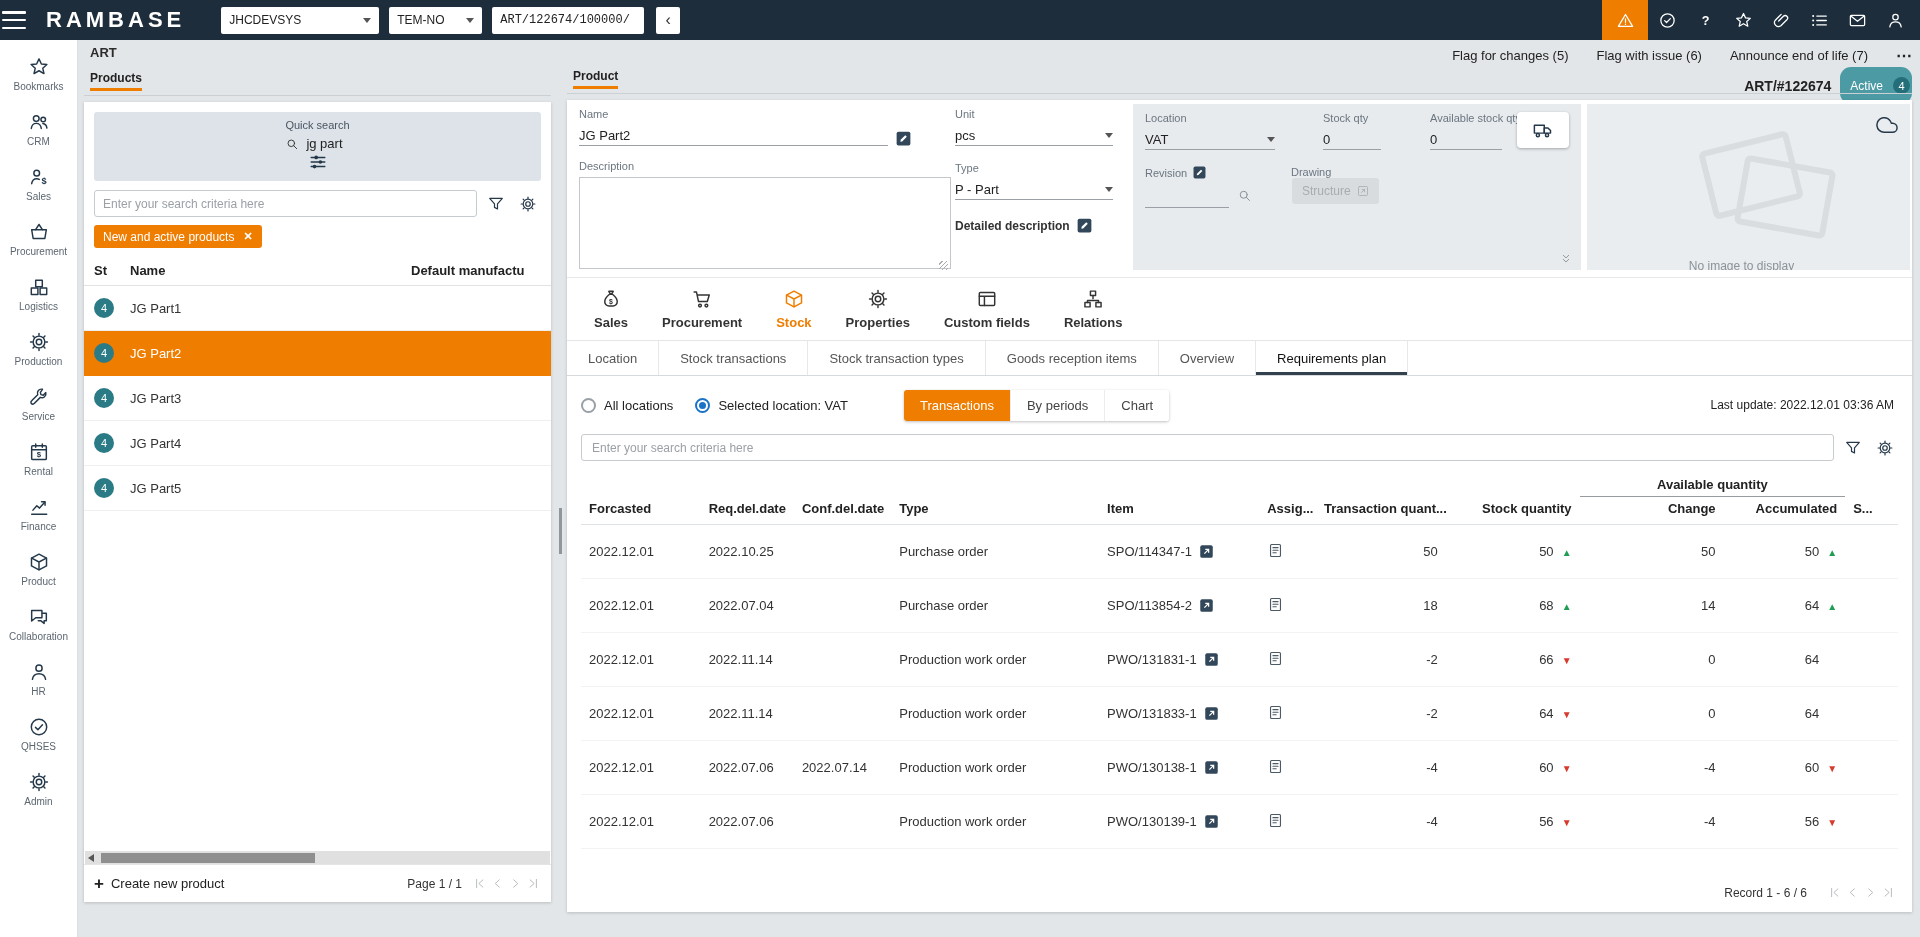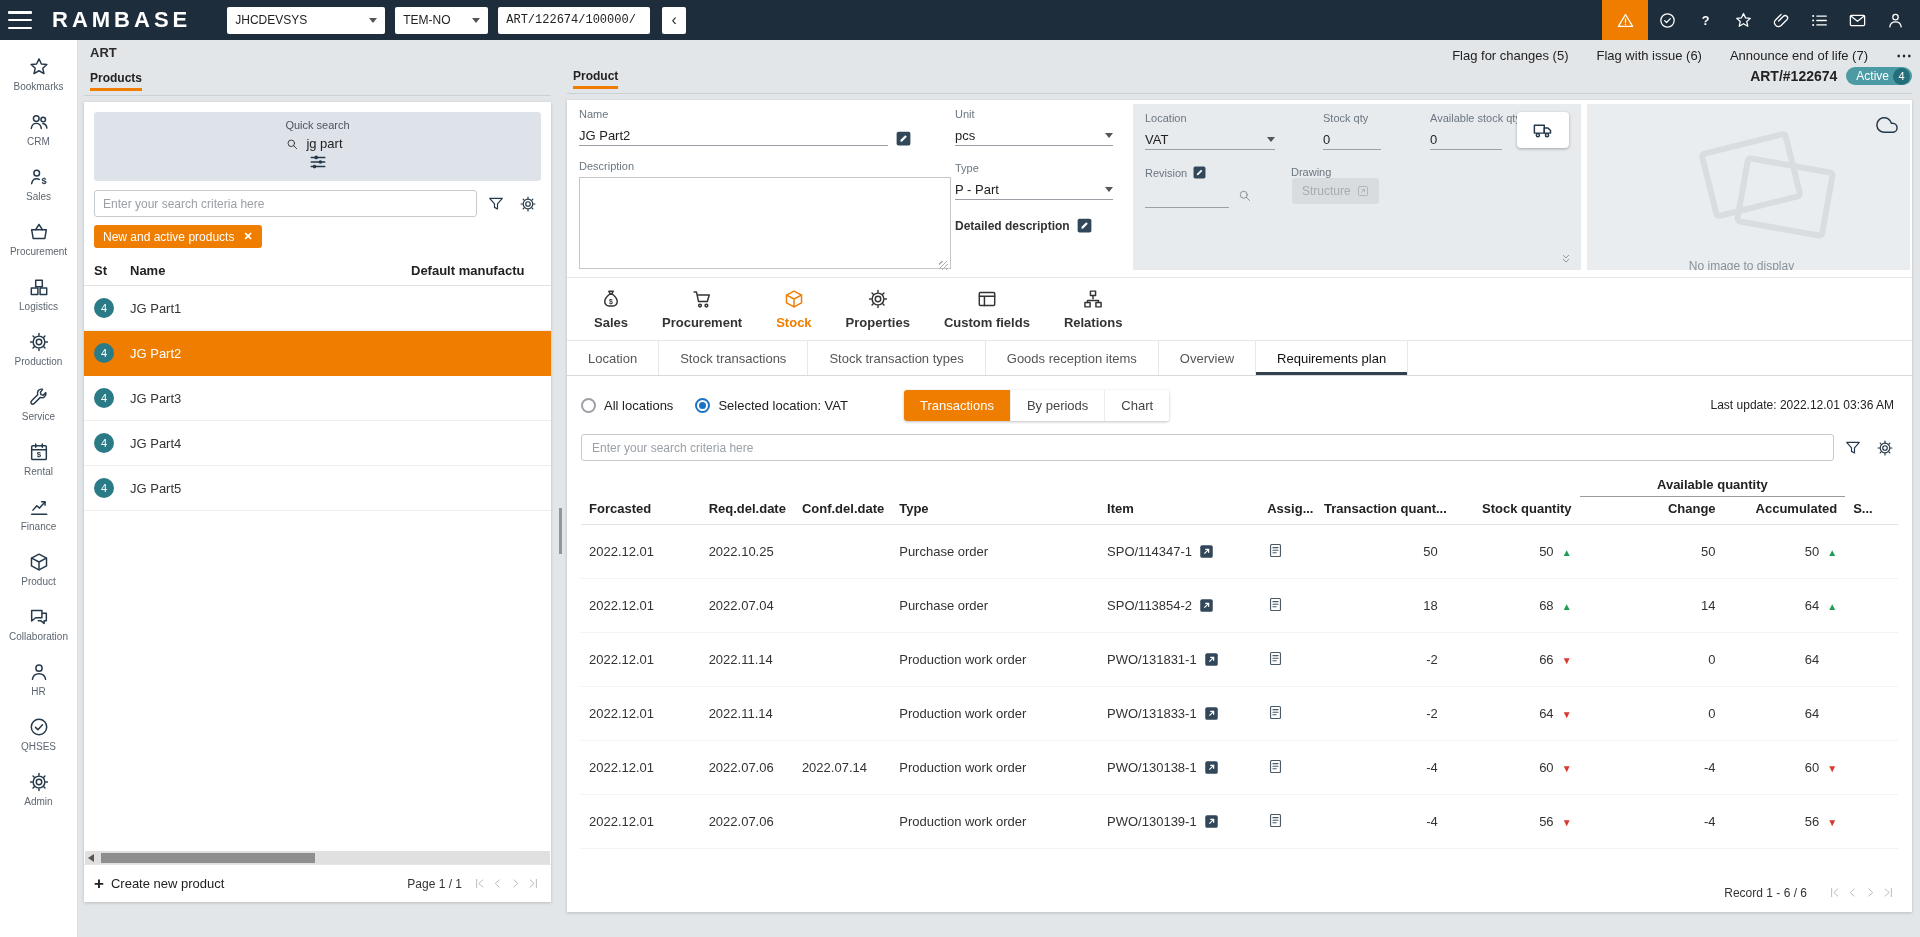--- a/index.html
+++ b/index.html
@@ -1,21 +1,21 @@
 <!DOCTYPE html>
 <html><head>
 <meta charset="utf-8">
 <style>
   * { margin:0; padding:0; box-sizing:border-box; }
   html,body { width:1920px; height:937px; }
   body { font-family:"Liberation Sans", sans-serif; background:#e3e6e8; overflow:hidden; position:relative; color:#2b2b2b; }
   svg.ic { fill:none; stroke:currentColor; stroke-width:1.6; stroke-linecap:round; stroke-linejoin:round; display:block; }
 
   
-  .topbar { position:absolute; top:0; left:0; right:0; height:40px; background:#1e2d3b; display:flex; align-items:center; gap:10px; padding-left:8px; z-index:20; }
+  .topbar { position:absolute; top:0; left:0; right:0; height:40px; background:#1e2d3b; display:flex; align-items:center; gap:10px; padding-left:2px; z-index:20; }
   .hamburger { width:24px; height:18px; display:flex; flex-direction:column; justify-content:space-between; background:none; border:none; cursor:pointer; }
   .hamburger span { height:2.5px; background:#fff; border-radius:1px; }
   .brand { color:#fff; font-size:22px; font-weight:bold; letter-spacing:4px; margin:0 26px 0 10px; }
   .tb-select { background:#fff; height:27px; border-radius:2px; display:flex; align-items:center; justify-content:space-between; padding:0 8px; font-size:12px; color:#222; cursor:pointer; }
   .tb-select.w1 { width:158px; }
   .tb-select.w2 { width:93px; }
   .caret { width:0; height:0; border-left:4px solid transparent; border-right:4px solid transparent; border-top:5px solid #555; }
   .tb-input { height:27px; width:152px; border:none; border-radius:2px; padding:0 8px; font-size:12px; font-family:Liberation Mono, monospace; color:#222; }
   .tb-back { height:27px; width:24px; background:#fff; border:none; border-radius:2px; font-size:16px; color:#333; cursor:pointer; margin-left:2px; }
   .tb-right { margin-left:auto; display:flex; align-items:center; height:100%; padding-right:6px; }
@@ -77,21 +77,21 @@
   .create-btn .plus { font-size:17px; font-weight:bold; }
   .page-info { margin-left:auto; font-size:12px; color:#333; }
   .pager { display:flex; gap:3px; margin-left:10px; color:#b8bcc0; }
   .pager svg { width:15px; height:15px; }
 
   
   .flags { position:absolute; top:6px; right:8px; display:flex; gap:28px; align-items:center; font-size:13px; color:#222; }
   .flags .flag { cursor:pointer; }
   .flags .dots { font-size:16px; font-weight:bold; cursor:pointer; }
   .doc-ref { position:absolute; right:8px; top:27px; display:flex; gap:9px; align-items:center; font-size:14px; font-weight:bold; color:#222; }
-  .active-chip { background:#4c9ba4; color:#fff; font-size:12px; font-weight:normal; height:18px; border-radius:11px; display:flex; align-items:center; gap:4px; padding:0 2px 0 10px; }
+  .active-chip { background:#4c9ba4; color:#fff; font-size:12px; font-weight:normal; height:37px; border-radius:11px; display:flex; align-items:center; gap:10px; padding:0 2px 0 10px; }
   .active-chip .num { width:17px; height:17px; border-radius:50%; background:#236e79; font-size:11px; display:flex; align-items:center; justify-content:center; }
   .rp-title { position:absolute; top:29px; left:10px; }
   .rp-rule { position:absolute; left:4px; right:8px; top:53px; border-bottom:1px solid #cbd0d4; }
   .rp-card { position:absolute; top:60px; left:4px; right:8px; bottom:25px; background:#fff; box-shadow:0 1px 3px rgba(0,0,0,.18); display:flex; flex-direction:column; }
 
   
   .form-area { position:relative; height:178px; border-bottom:1px solid #e6e9eb; flex:none; }
   .fld { position:absolute; }
   .fld-label { font-size:11px; color:#6b7680; margin-bottom:5px; display:flex; align-items:center; gap:6px; }
   .u-field { border-bottom:1px solid #9aa0a5; font-size:13px; color:#222; height:21px; display:flex; align-items:center; justify-content:space-between; }

